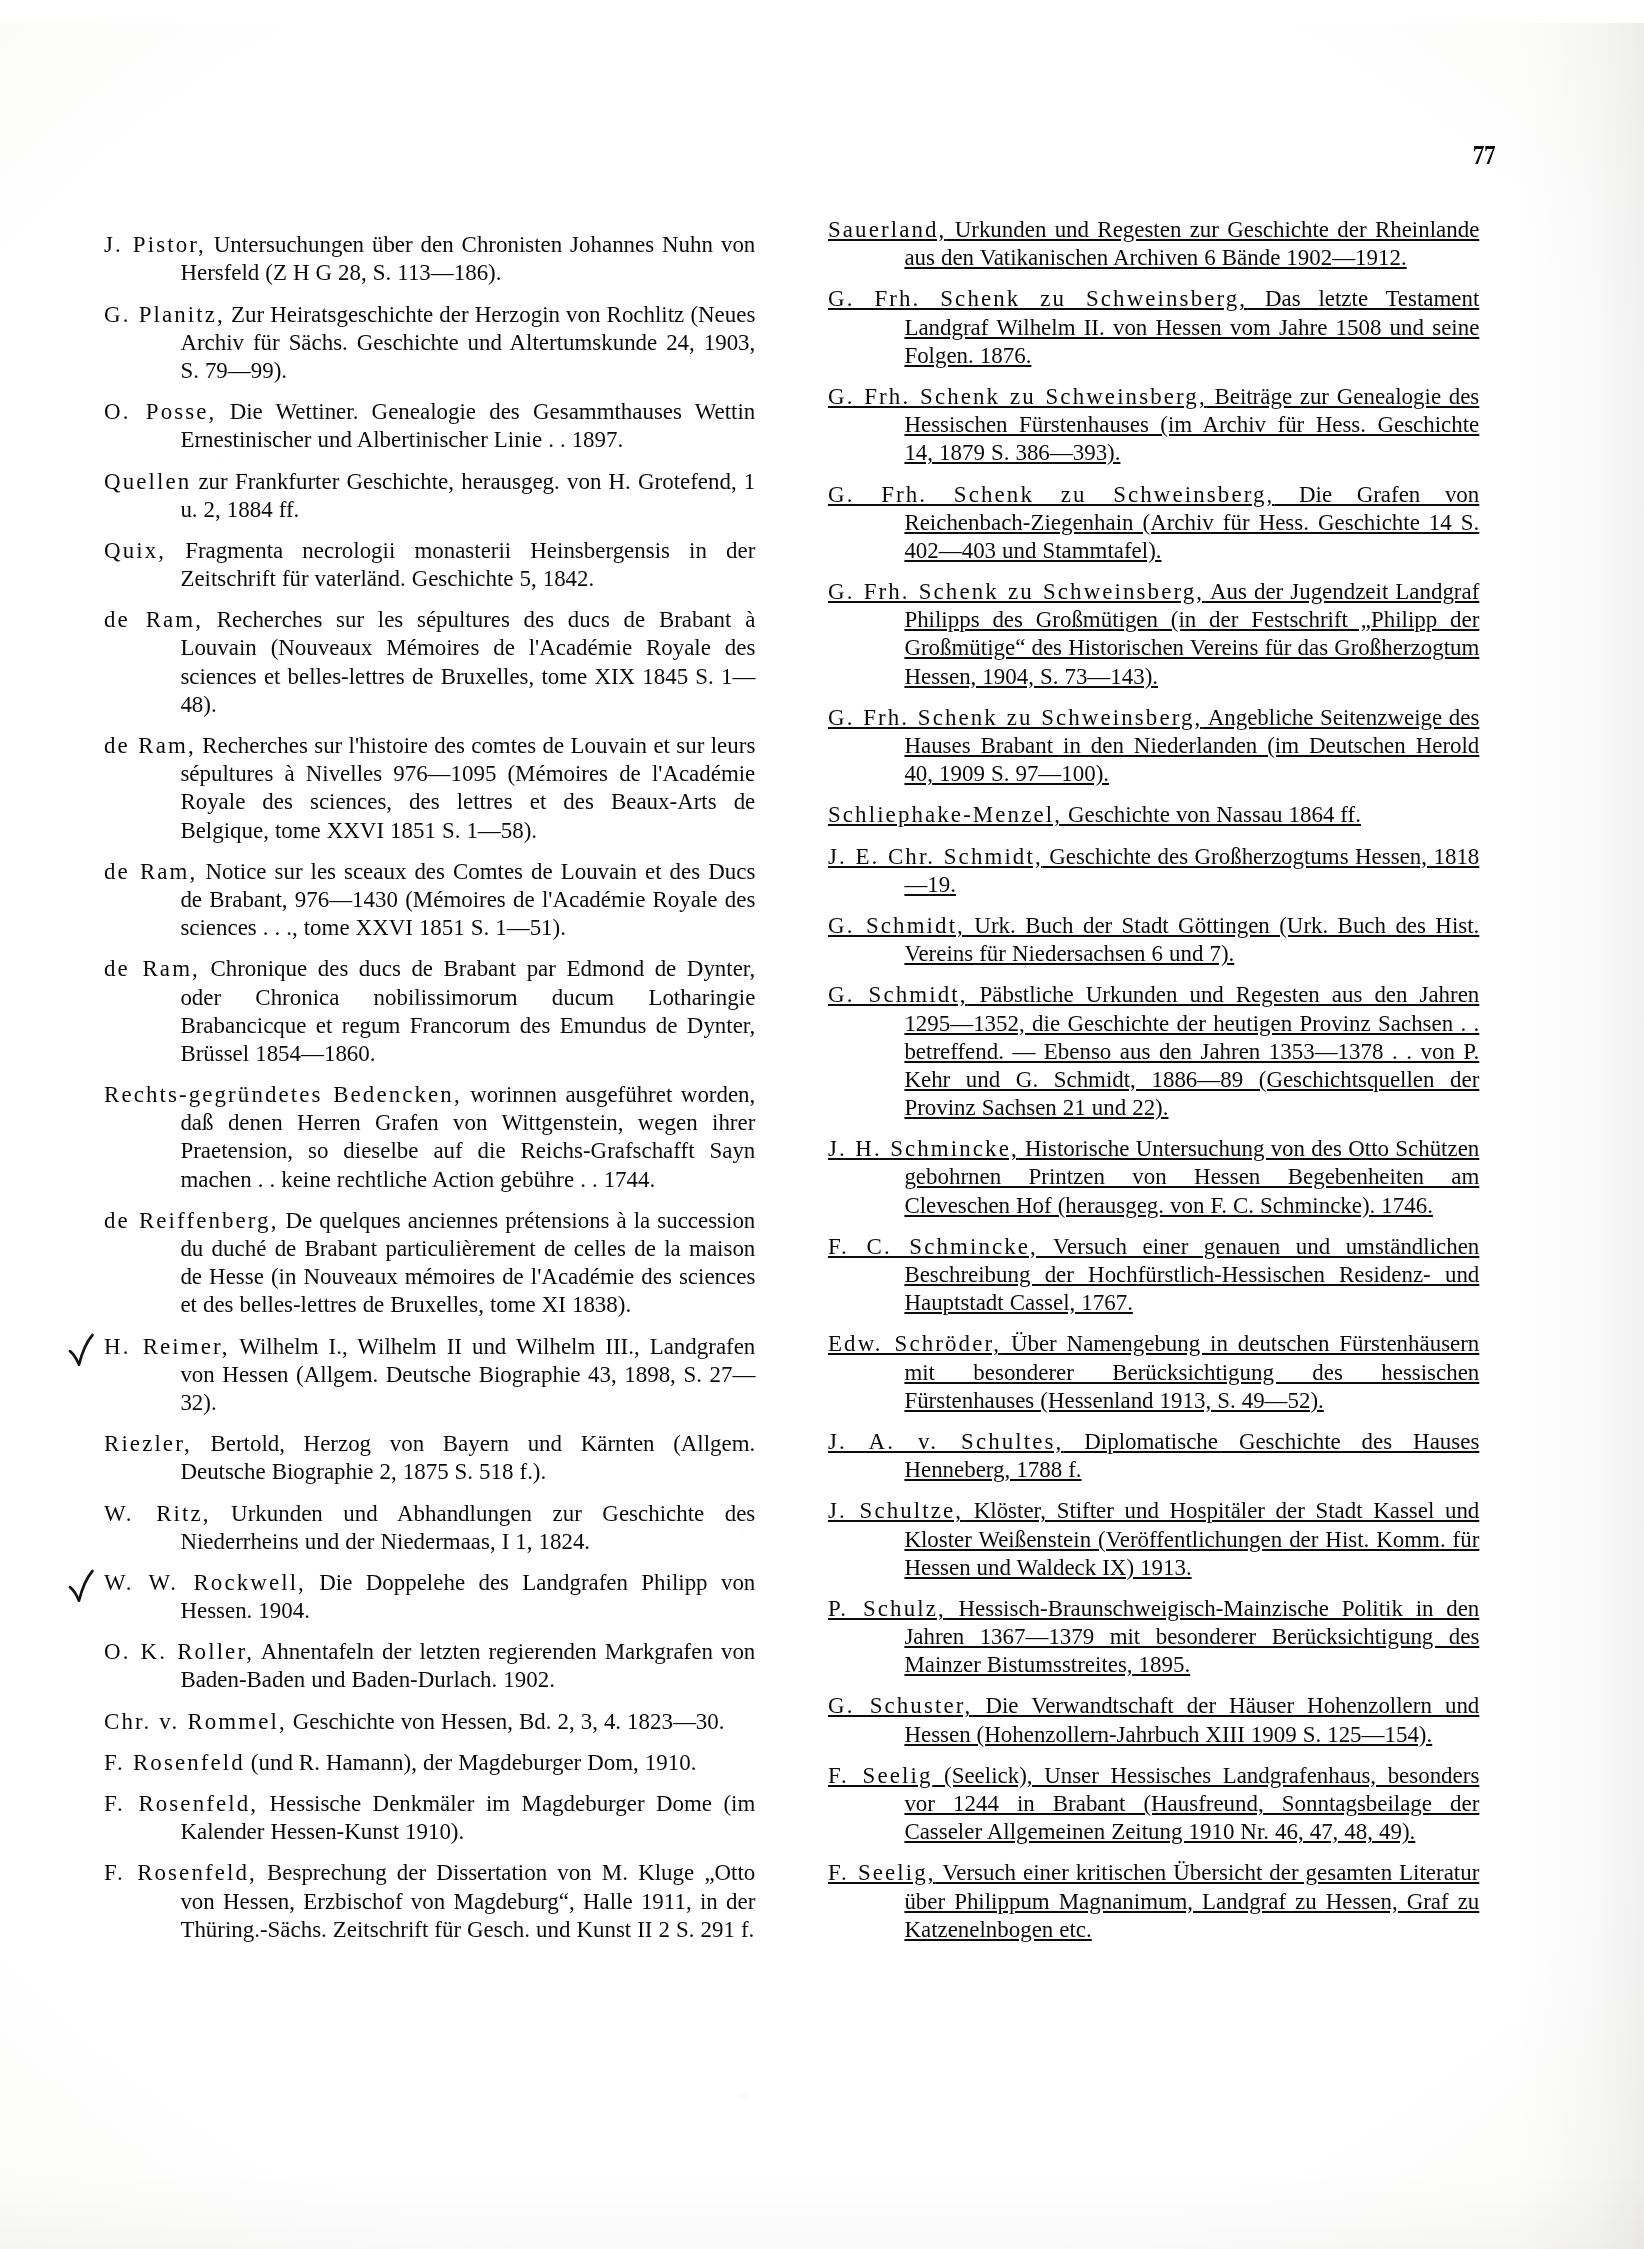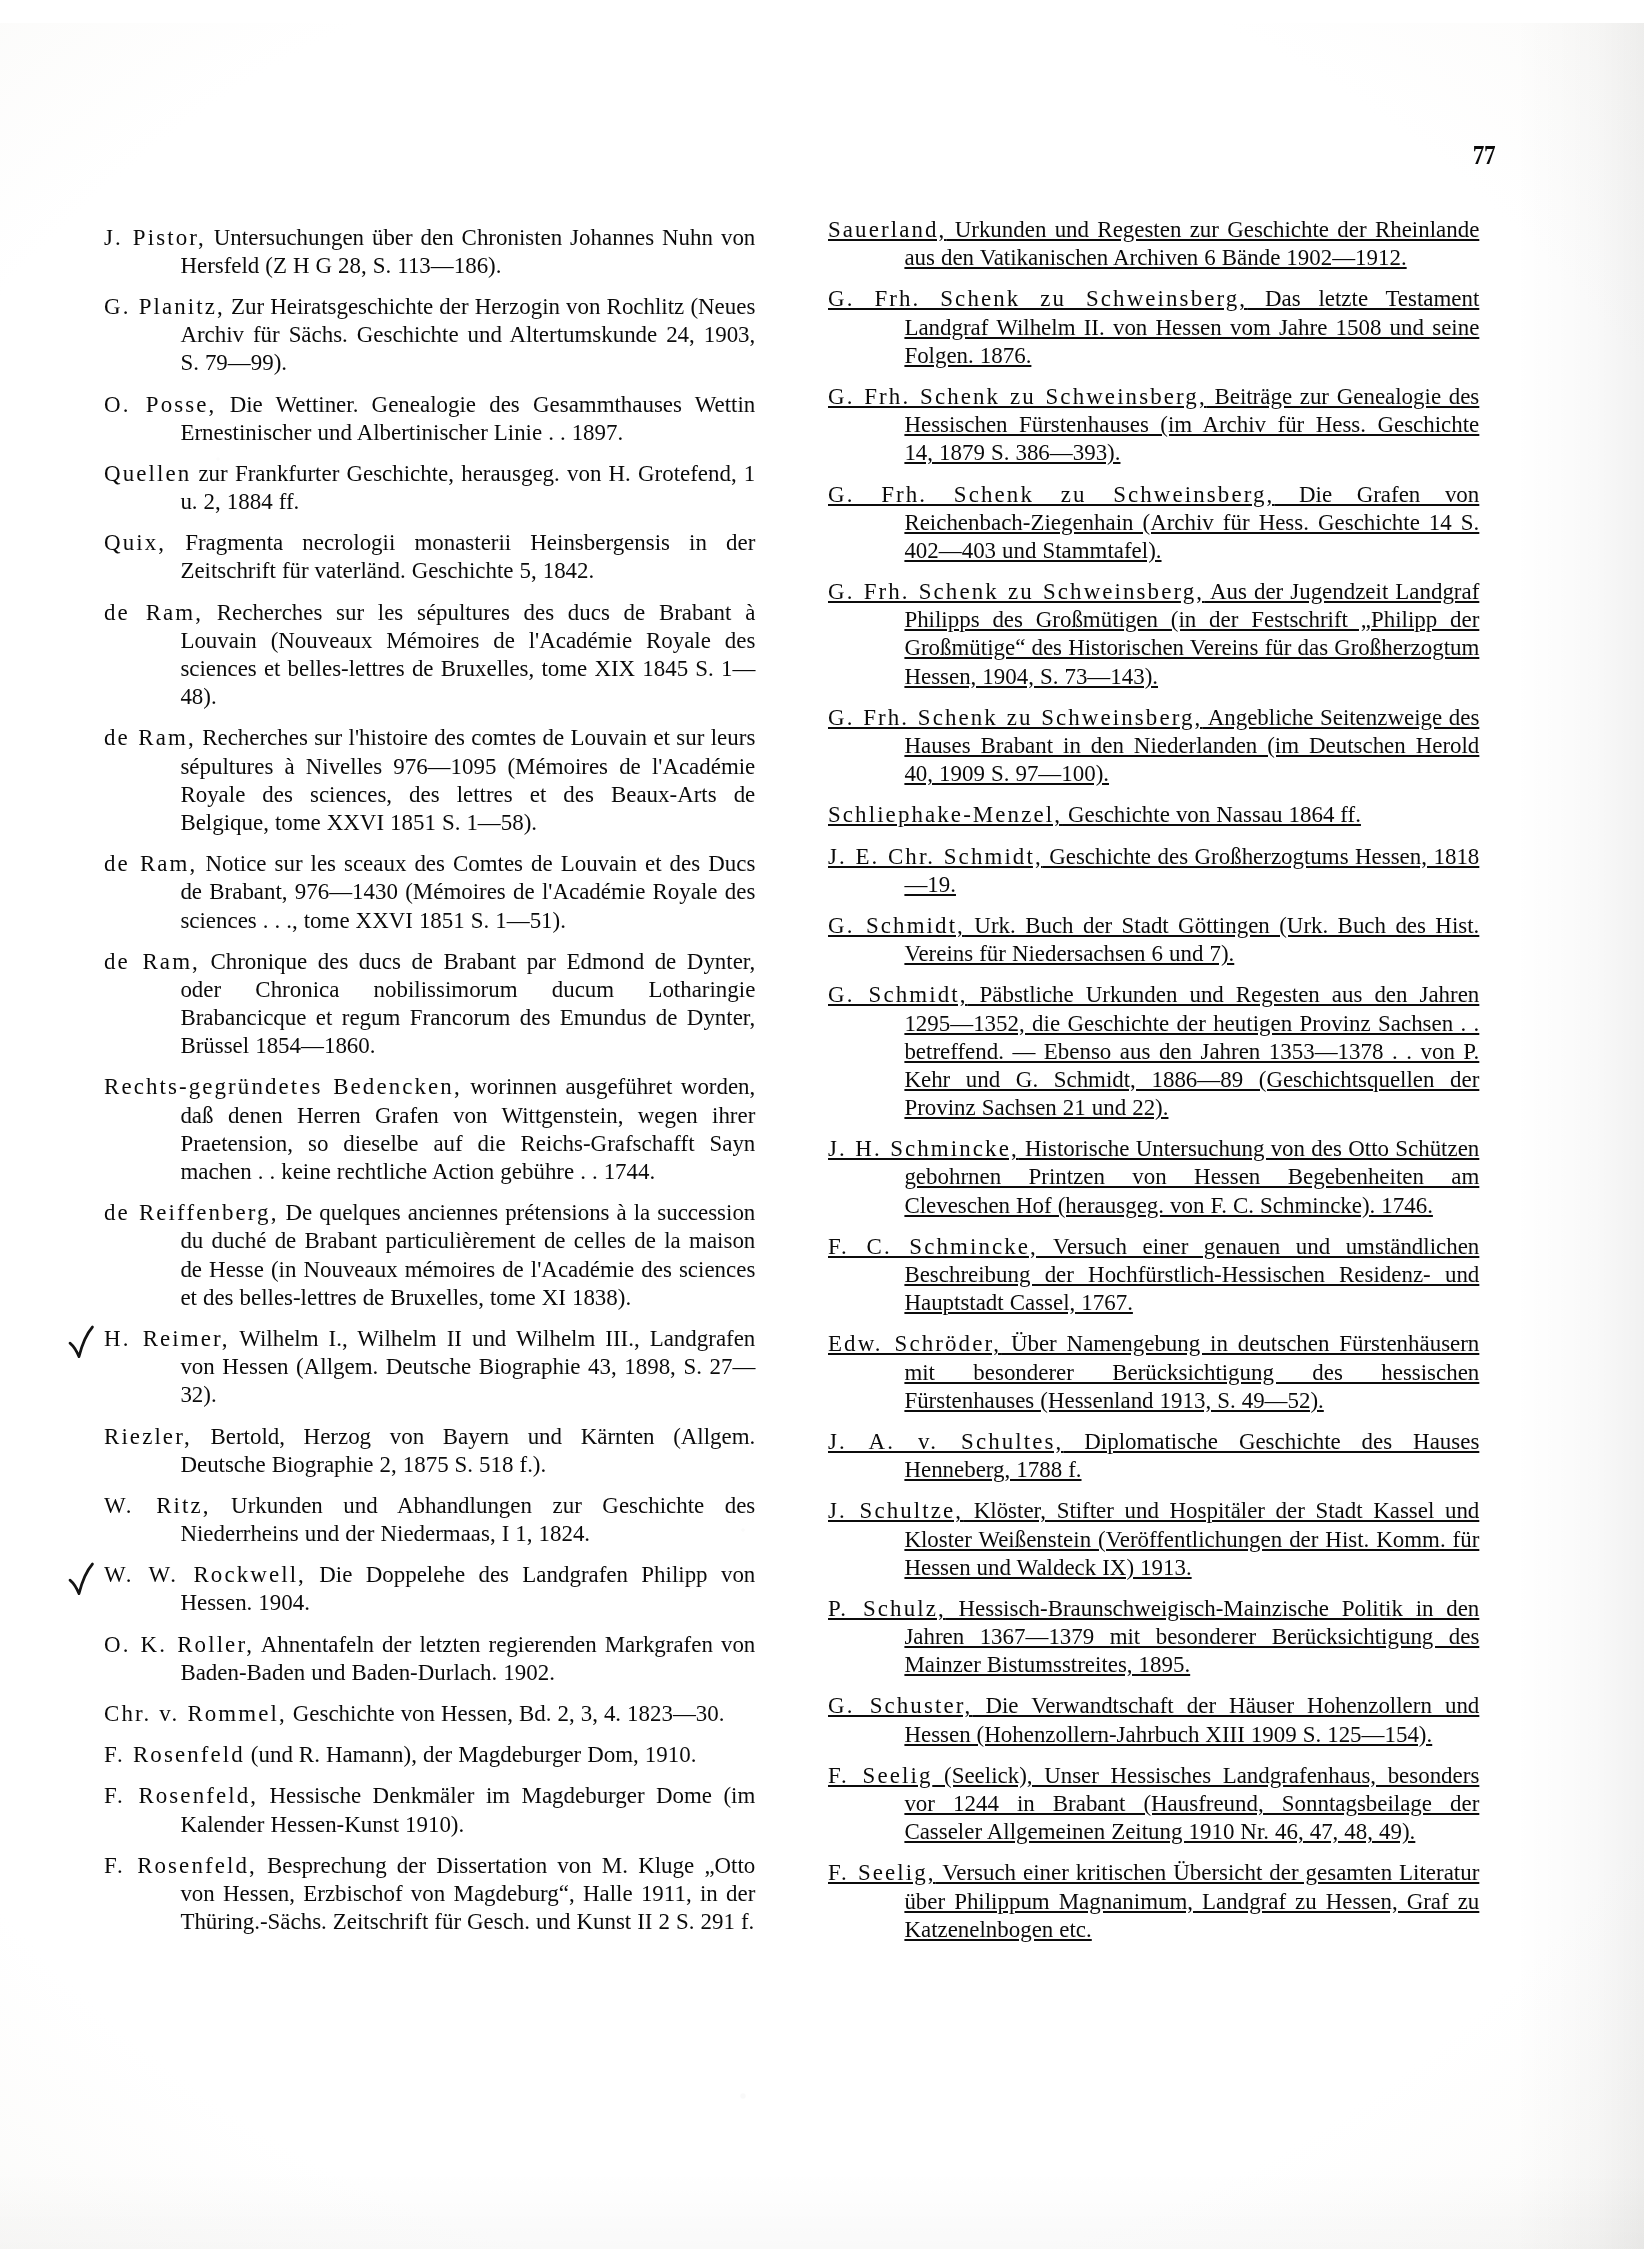--- a/index.html
+++ b/index.html
@@ -38,21 +38,21 @@
   
   #columns {
     position: absolute;
     top: 192px;
     left: 0;
     width: 1644px;
     display: flex;
     gap: 42px;
     padding: 0 102px 0 104px;
     box-sizing: border-box;
-    align-items: center;
+    align-items: flex-end;
   }
   .col {
     flex: 0 0 auto;
     width: 682px;
   }
   .col.right { width: 682px; text-decoration: underline; }
 
   
   .entry {
     position: relative;

